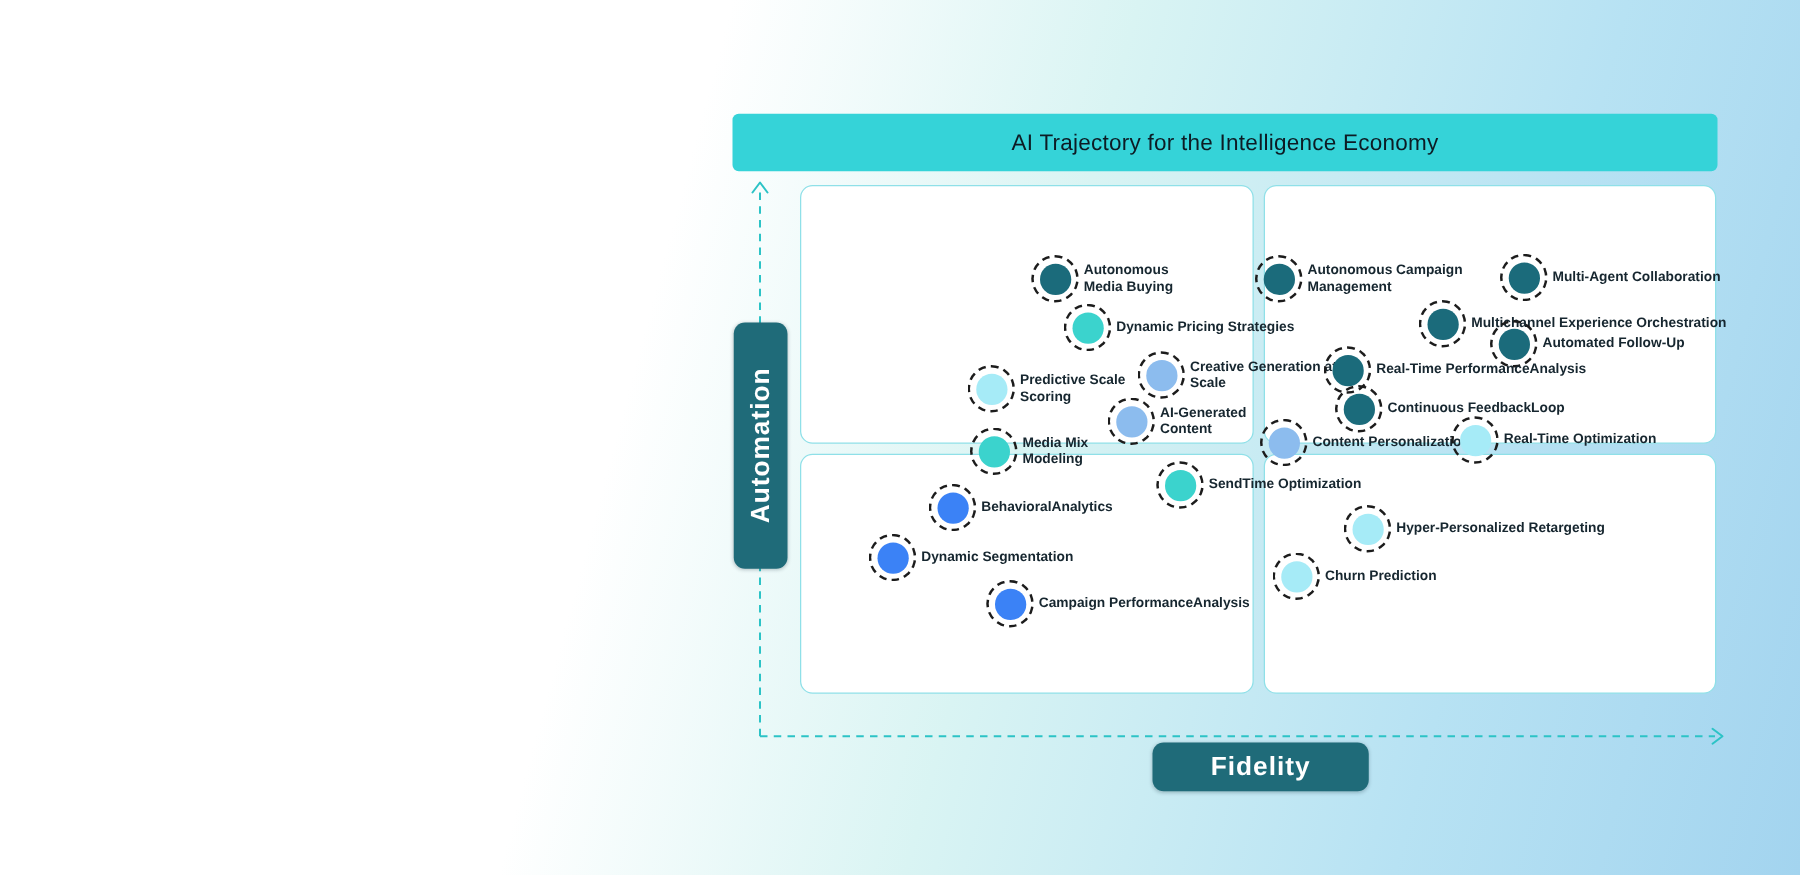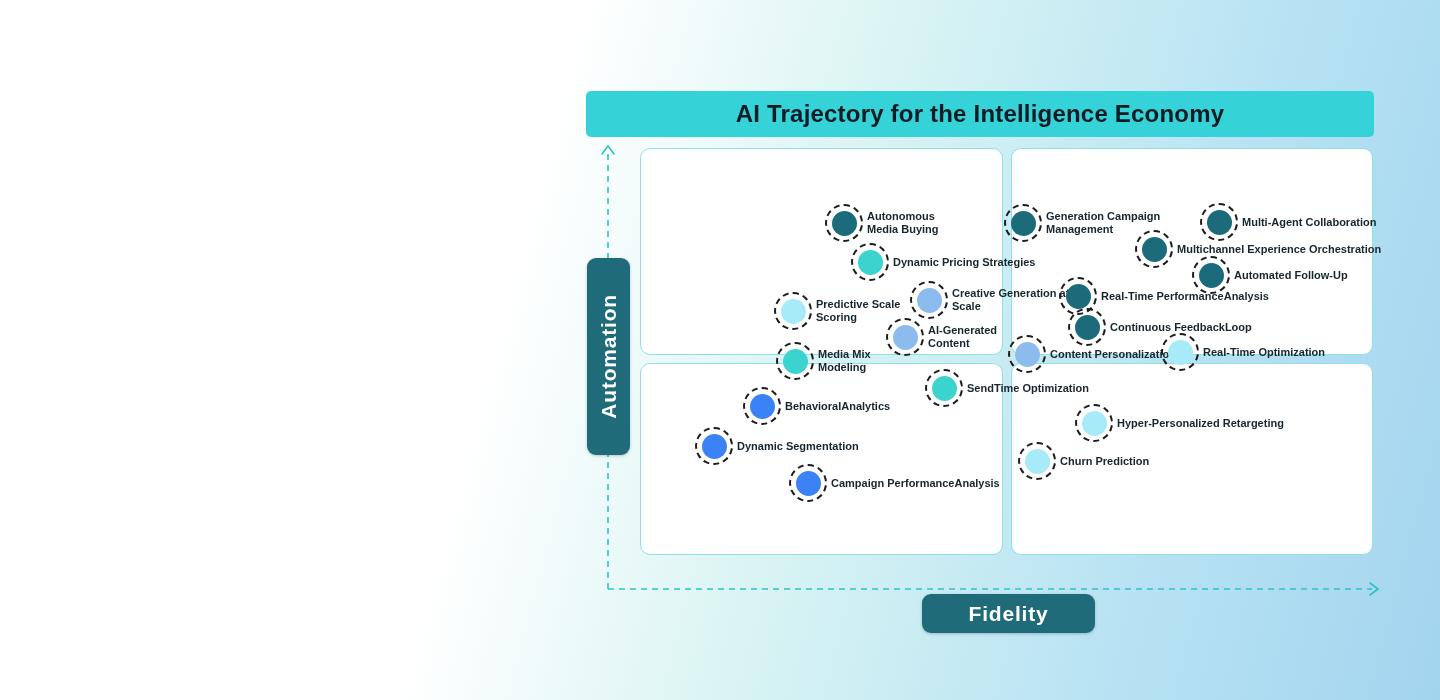--- a/index.html
+++ b/index.html
@@ -15,21 +15,21 @@
 
   .axis-svg { position: absolute; inset: 0; z-index: 1; pointer-events: none; }
 
   .title-bar {
     position: absolute; left: 586px; top: 91px; width: 788px; height: 46px;
     background: #35d3d8; border-radius: 5px;
     display: flex; align-items: center; justify-content: center;
     z-index: 2;
   }
   .title-bar .title-text {
-    font-size: 24px; font-weight: bold; color: #0d1b24; letter-spacing: 0.2px;
+    font-size: 18px; font-weight: normal; color: #0d1b24; letter-spacing: 0.2px;
   }
 
   .quadrant {
     position: absolute; background: #ffffff;
     border: 1.5px solid #8fe0e8; border-radius: 10px; z-index: 2;
   }
   .q-tl { left: 640px; top: 148px; width: 363px; height: 207px; }
   .q-tr { left: 1011px; top: 148px; width: 362px; height: 207px; }
   .q-bl { left: 640px; top: 363px; width: 363px; height: 192px; }
   .q-br { left: 1011px; top: 363px; width: 362px; height: 192px; }
@@ -173,33 +173,33 @@
       </div>
       <div class="lbl">
           <div class="lbl-line">Campaign PerformanceAnalysis</div>
         </div>
     </div>
       <div class="point" style="left: 1023px; top: 223px;">
       <div class="ring">
         <div class="dot" style="background: rgb(27, 107, 123);"></div>
       </div>
       <div class="lbl">
-          <div class="lbl-line">Generation Campaign</div>
+          <div class="lbl-line">Autonomous Campaign</div>
           <div class="lbl-line">Management</div>
         </div>
     </div>
       <div class="point" style="left: 1219px; top: 222px;">
       <div class="ring">
         <div class="dot" style="background: rgb(27, 107, 123);"></div>
       </div>
       <div class="lbl">
           <div class="lbl-line">Multi-Agent Collaboration</div>
         </div>
     </div>
-      <div class="point" style="left: 1154px; top: 249px;">
+      <div class="point" style="left: 1154px; top: 259px;">
       <div class="ring">
         <div class="dot" style="background: rgb(27, 107, 123);"></div>
       </div>
       <div class="lbl">
           <div class="lbl-line">Multichannel Experience Orchestration</div>
         </div>
     </div>
       <div class="point" style="left: 1211px; top: 275px;">
       <div class="ring">
         <div class="dot" style="background: rgb(27, 107, 123);"></div>

